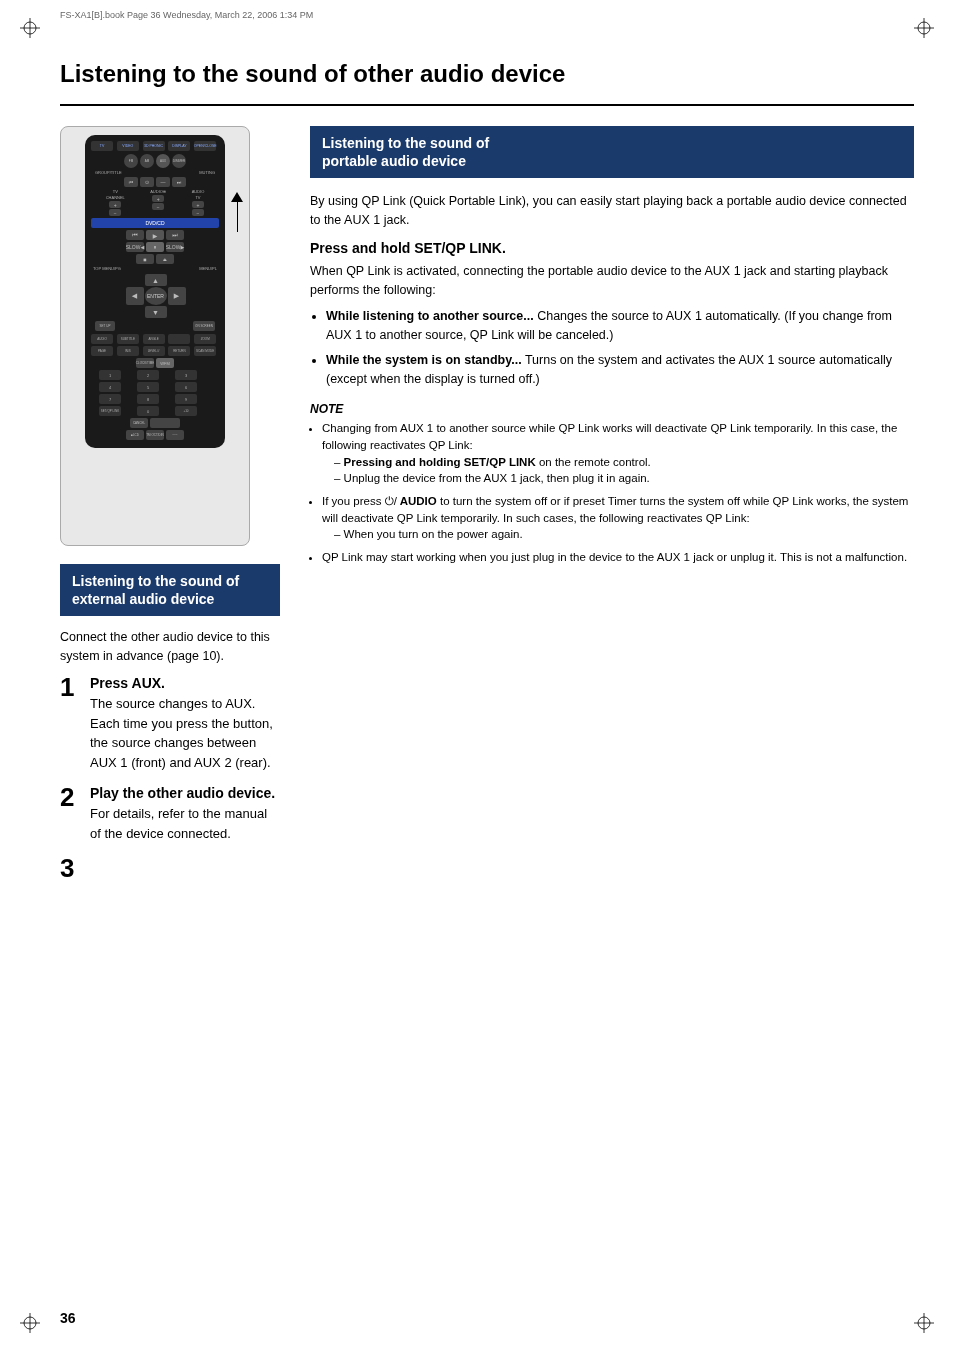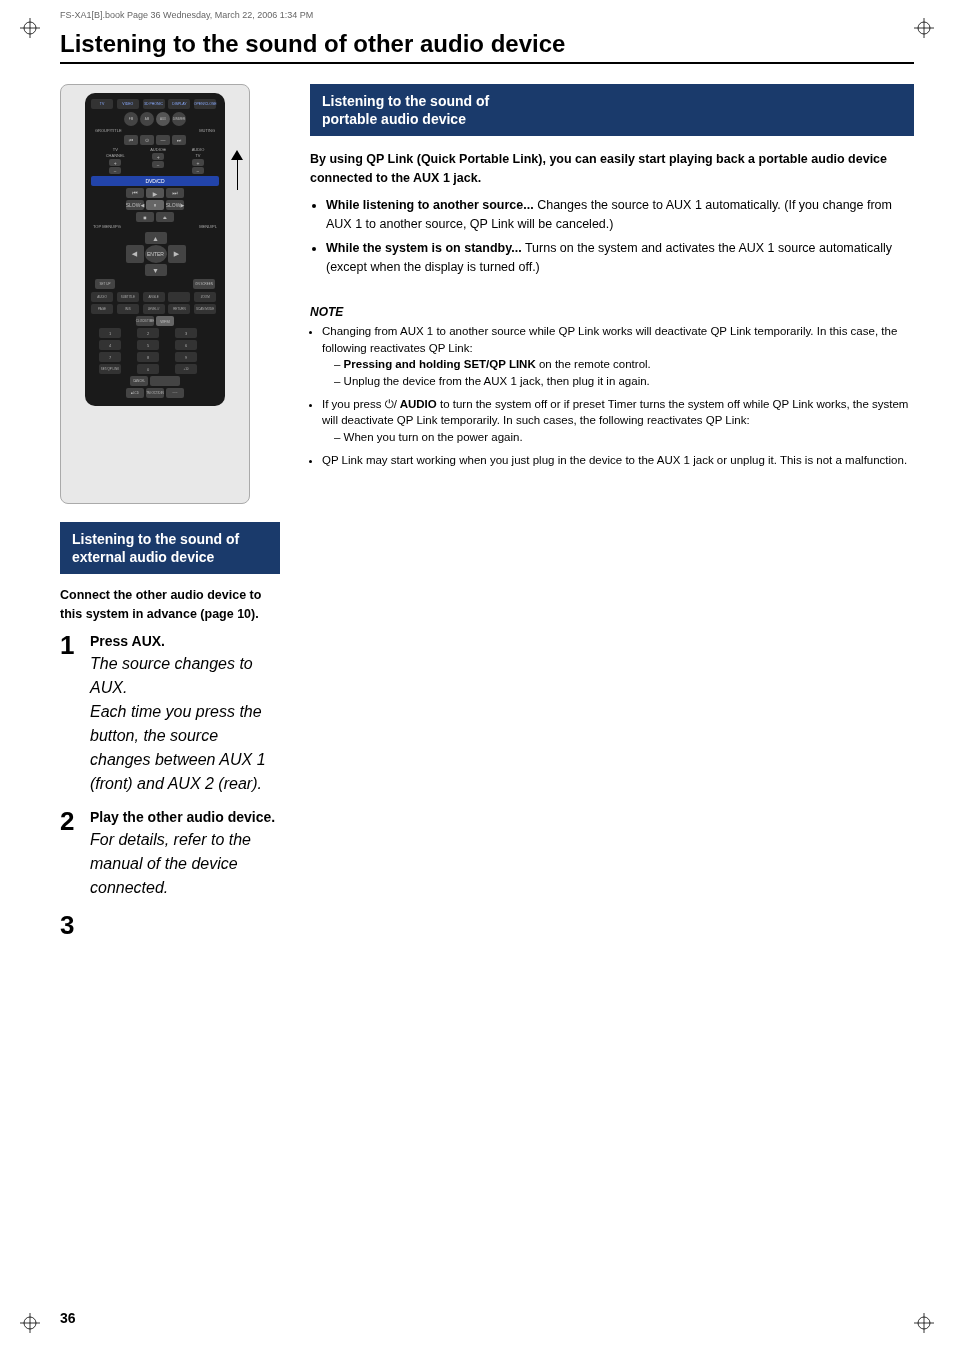--- a/index.html
+++ b/index.html
@@ -40,21 +40,22 @@
       top: 10px;
       left: 60px;
       font-size: 9px;
       color: #666;
     }
 
     
     .page-title-section {
       border-bottom: 2px solid #000;
       margin-bottom: 20px;
-      padding-bottom: 4px;
+      padding-bottom: 16px;
+      margin-top: 30px;
     }
     .page-title {
       font-size: 24px;
       font-weight: bold;
       font-family: Arial, Helvetica, sans-serif;
     }
 
     
     .two-col {
       display: flex;
@@ -165,21 +166,20 @@
     }
     .section-box.right-box {
       background: #1a3a6b;
     }
 
     
     .body-text {
       font-size: 12.5px;
       line-height: 1.5;
       margin-bottom: 8px;
-      font-weight: bold;
     }
     .bullet-list {
       margin-left: 16px;
       margin-bottom: 8px;
     }
     .bullet-list li {
       font-size: 12.5px;
       line-height: 1.5;
       list-style: disc;
       margin-bottom: 2px;
@@ -207,37 +207,36 @@
       flex: 1;
     }
     .step-title {
       font-size: 14px;
       font-weight: bold;
       font-family: Arial, Helvetica, sans-serif;
       margin-bottom: 2px;
       line-height: 1.3;
     }
     .step-body {
-      font-size: 16px;
+      font-size: 13px;
       line-height: 1.5;
-      font-style: italic;
     }
 
     
     .right-col-inner {
       font-size: 12.5px;
     }
     .subsection-title {
       font-size: 14px;
       font-weight: bold;
       margin-bottom: 6px;
       margin-top: 10px;
     }
     .note-section {
-      margin-top: 28px;
+      margin-top: 14px;
     }
     .note-title {
       font-style: italic;
       font-weight: bold;
       font-size: 12px;
       margin-bottom: 4px;
     }
     .note-list {
       margin-left: 12px;
     }
@@ -455,22 +454,24 @@
 
     <div class="right-col">
       <div class="right-col-inner">
 
         <div class="section-box right-box" style="white-space:pre-line; margin-bottom:14px;">Listening to the sound of
 portable audio device</div>
 
         <p class="body-text">By using QP Link (Quick Portable Link), you can easily start playing back a portable audio device connected to the AUX 1 jack.</p>
 
 
-
-
+        <div class="subsection-title">Press and hold SET/QP LINK.</div>
+
+
+        <p class="body-text">When QP Link is activated, connecting the portable audio device to the AUX 1 jack and starting playback performs the following:</p>
 
         <ul class="bullet-list">
           <li>
             <span class="bold-inline">While listening to another source...</span>
             <span> </span><span>Changes the source to AUX 1 automatically. (If you change from AUX 1 to another source, QP Link will be canceled.)</span>
           </li>
           <li style="margin-top:6px;">
             <span class="bold-inline">While the system is on standby...</span>
             <span>Turns on the system and activates the AUX 1 source automatically (except when the display is turned off.)</span>
           </li>

